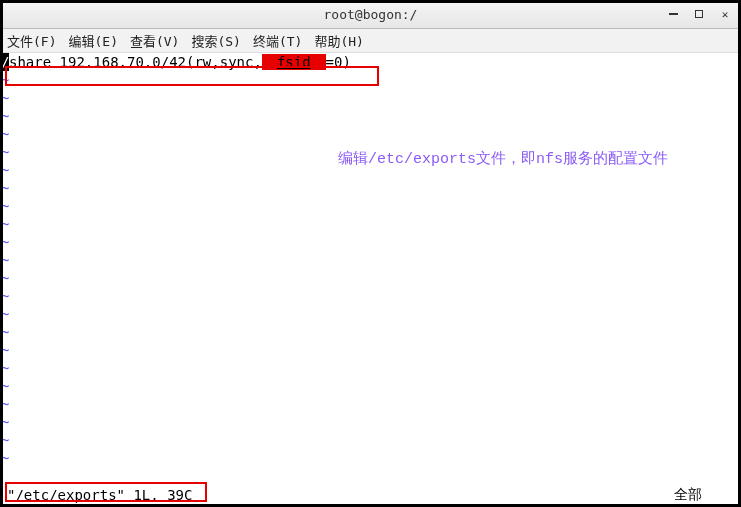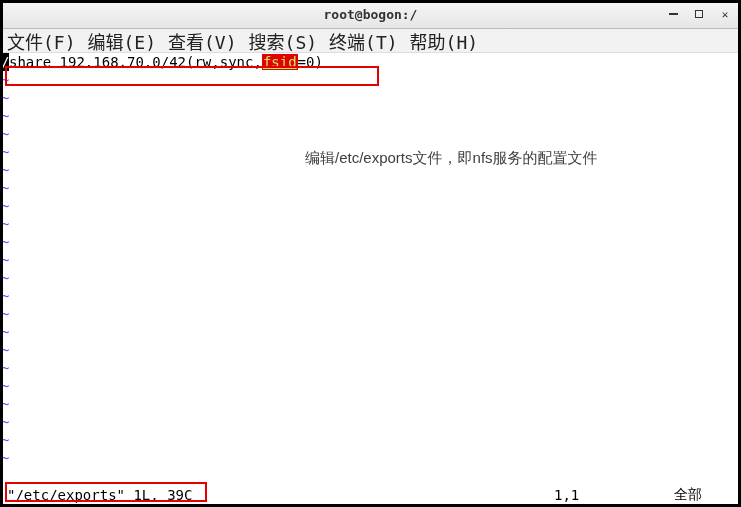--- a/index.html
+++ b/index.html
@@ -16,21 +16,21 @@
     .titlebar {
       height: 28px;
       background: linear-gradient(to bottom, #f5f5f5, #e6e6e6);
       border-bottom: 1px solid #bbb;
       display: flex;
       align-items: center;
       justify-content: center;
       position: relative;
       font-size: 13px;
     }
-    .titlebar-title { font-weight: bold; color: #333; }
+    .titlebar-title { font-weight: normal; color: #333; }
     .window-controls {
       position: absolute;
       right: 6px;
       top: 4px;
       display: flex;
       gap: 8px;
     }
     .win-btn {
       width: 18px;
       height: 18px;
@@ -45,21 +45,21 @@
     .minimize-glyph { width: 9px; border-bottom: 2px solid #333; }
     .maximize-glyph { width: 8px; height: 8px; border: 1.5px solid #333; }
     .close-glyph::before { content: "✕"; font-size: 11px; }
     .menubar {
       height: 24px;
       background: #f2f2f2;
       border-bottom: 1px solid #ddd;
       display: flex;
       align-items: center;
       padding: 0 6px;
-      font-size: 18px;
+      font-size: 13px;
       color: #222;
     }
     .menu-item { margin-right: 12px; cursor: pointer; }
     .editor {
       position: absolute;
       top: 52px;
       left: 0;
       right: 0;
       bottom: 22px;
       background: #fff;
@@ -72,22 +72,22 @@
     .editor .line { white-space: pre; }
     .tilde { color: #5c5cff; }
     .cursor-block {
       background: #000;
       color: #fff;
       display: inline-block;
       width: 8px;
     }
     .highlight-fsid {
       background: #e60000;
-      color: #bef264;
-      padding: 0 1px;
+      color: #000000;
+      padding: 0 15px;
       text-decoration: underline;
     }
     .red-box-1 {
       position: absolute;
       top: 65px;
       left: 4px;
       width: 374px;
       height: 20px;
       border: 2px solid #e60000;
       pointer-events: none;
@@ -97,24 +97,24 @@
       bottom: 4px;
       left: 4px;
       width: 202px;
       height: 20px;
       border: 2px solid #e60000;
       pointer-events: none;
     }
     .annotation {
       position: absolute;
       top: 148px;
-      left: 304px;
-      color: #404040;
+      left: 337px;
+      color: #8b5cf6;
       font-size: 15px;
-      font-family: Liberation Sans, sans-serif;
+      font-family: Liberation Mono, monospace;
       font-weight: 500;
     }
     .statusbar {
       position: absolute;
       bottom: 0;
       left: 0;
       right: 0;
       height: 22px;
       background: #fff;
       font-family: "DejaVu Sans Mono", monospace;
@@ -184,19 +184,18 @@
   <div class="line tilde">~</div>
   <div class="line tilde">~</div>
   <div class="line tilde">~</div>
   <div class="line tilde">~</div>
 </div>
 
 <div class="annotation">编辑/etc/exports文件，即nfs服务的配置文件</div>
 
 <div class="statusbar">
   <span class="status-left">"/etc/exports" 1L, 39C</span>
-  <span class="status-pos">1,1</span>
   <span class="status-right">全部</span>
 </div>
 
 <div class="red-box-1"></div>
 <div class="red-box-2"></div>
 <div class="outer-border"></div>
 
 </body></html>

